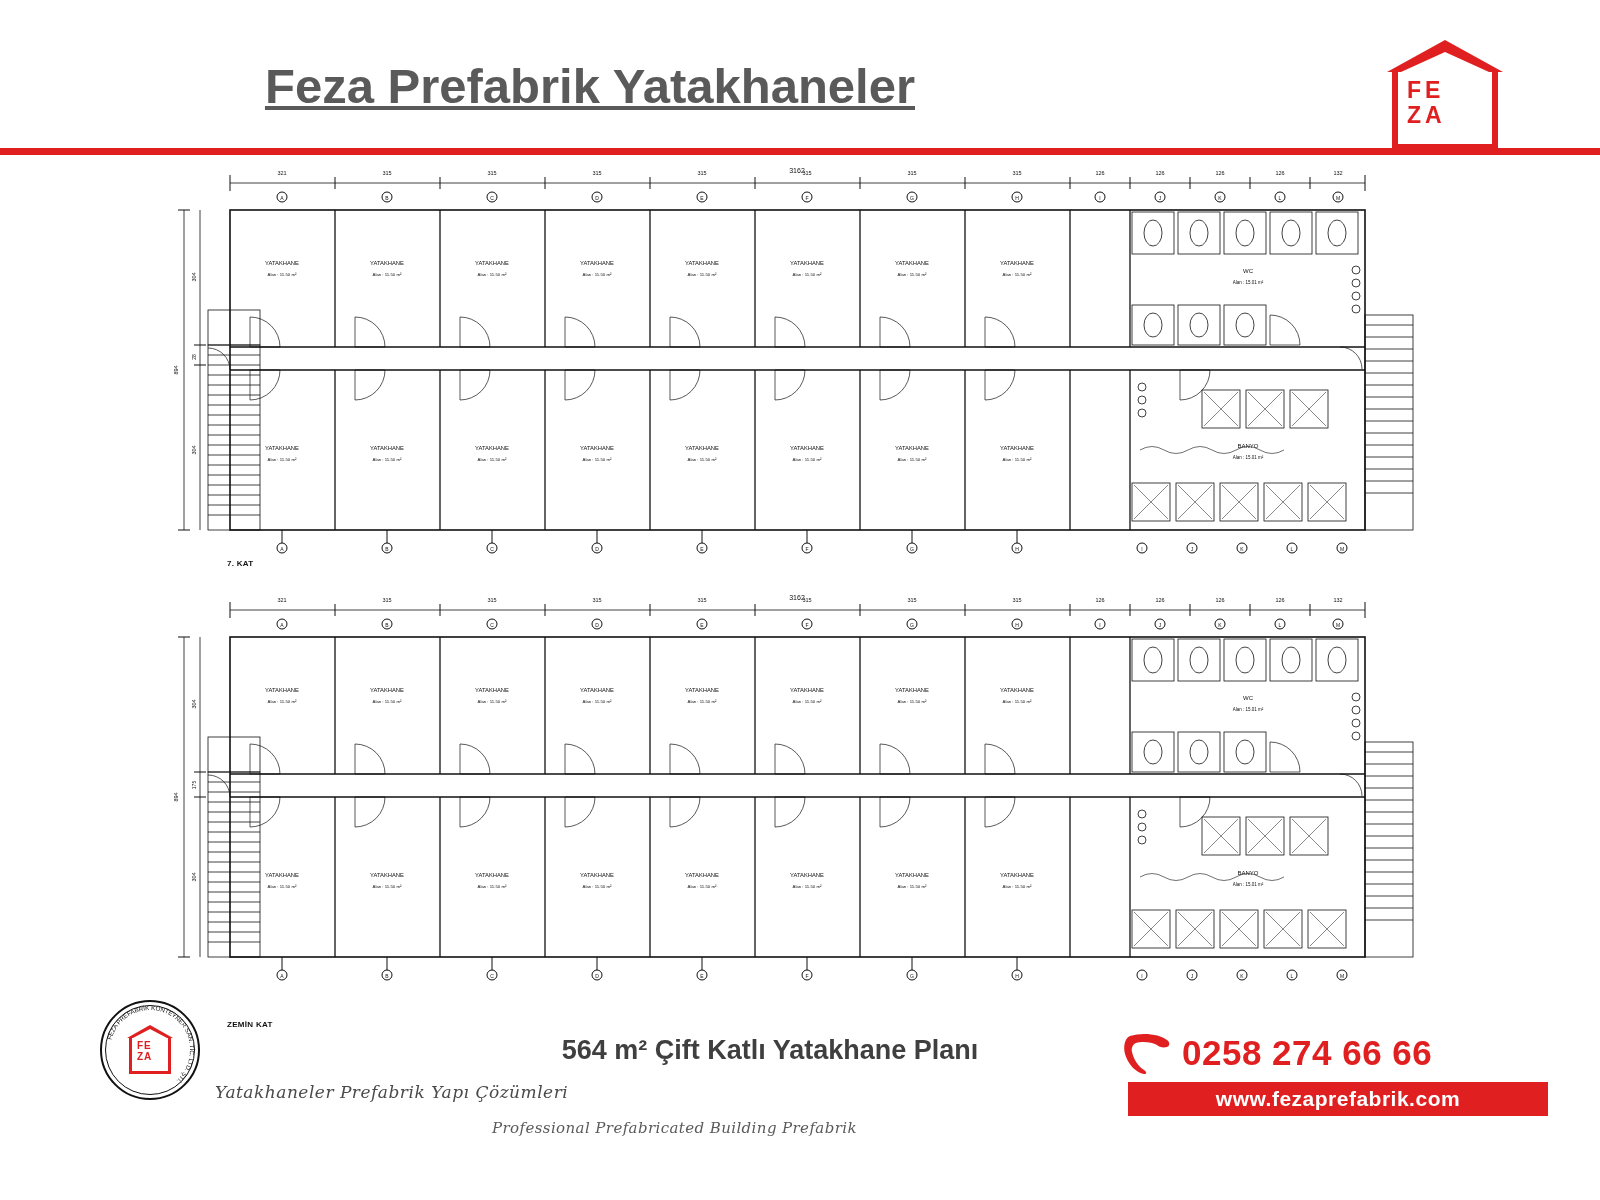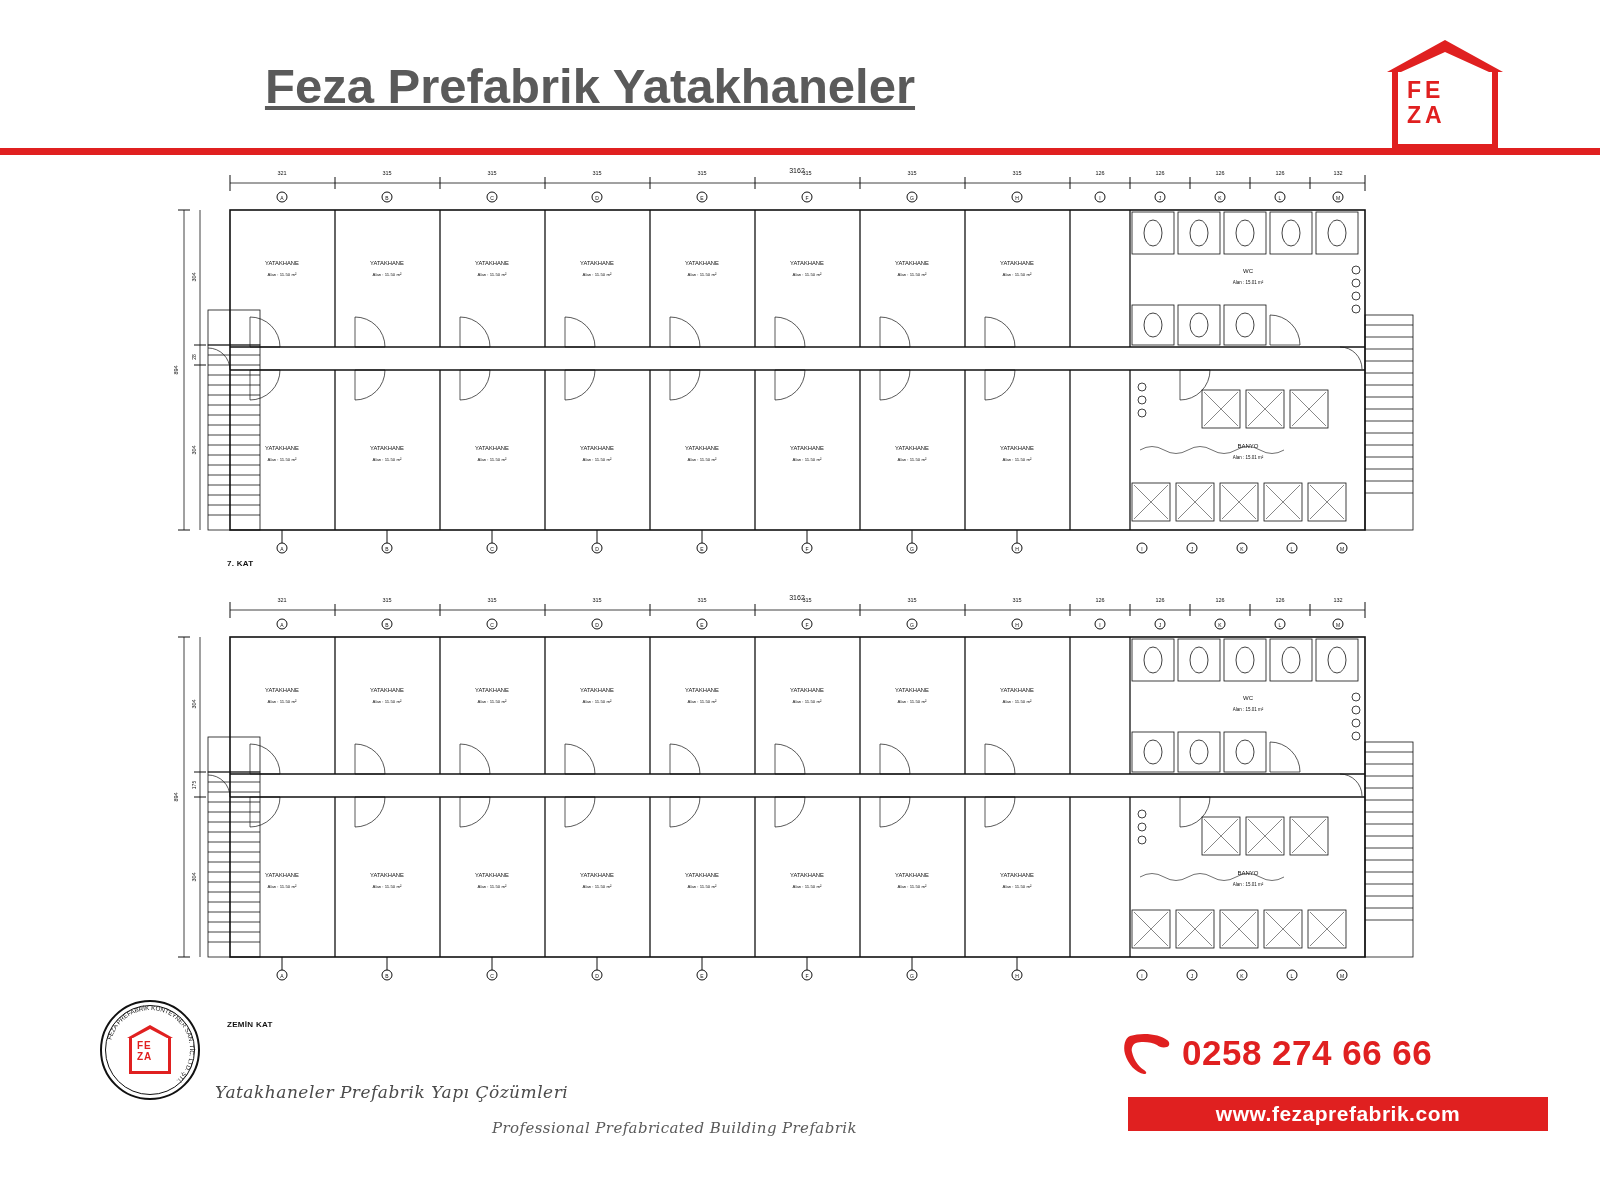--- a/index.html
+++ b/index.html
@@ -156,21 +156,20 @@
   }
   .web-bar {
     position: absolute; left: 1128px; top: 1082px;
     width: 420px; height: 34px;
     background: #e02020;
     color: #fff;
     font-size: 21px;
     font-weight: bold;
     display: flex; align-items: center; justify-content: center;
     letter-spacing: 0.5px;
-    margin-top: 15px;
   }
 
   .t { font-family: "Liberation Sans", sans-serif; }
 </style>
 </head>
 <body>
 
 <div class="page">
 
   <div class="header-title">Feza Prefabrik Yatakhaneler</div>
@@ -815,20 +814,21 @@
       <div class="mini-letters">
         <div>FE</div>
         <div>ZA</div>
       </div>
     </div>
   </div>
 
   <div class="footer-tag1">Yatakhaneler Prefabrik Yapı Çözümleri</div>
   <div class="footer-tag2">Professional Prefabricated Building Prefabrik</div>
 
+  <div class="footer-center">564 m² Çift Katlı Yatakhane Planı</div>
 
   <div class="phone-wrap">
     <svg class="phone-icon" viewBox="0 0 54 46">
       <path d="M10 6 C22 2 40 4 47 10 C50 12 50 16 47 17 C43 18 39 17 37 15 C32 12 22 11 16 13 C13 14 11 18 12 22 C14 30 18 36 24 40 C27 42 27 44 24 44 C16 43 8 34 5 24 C3 16 5 8 10 6 Z" fill="#e02020"></path>
     </svg>
     <div class="phone-number">0258 274 66 66</div>
   </div>
 
   <div class="web-bar">
     <span>www.fezaprefabrik.com</span>

